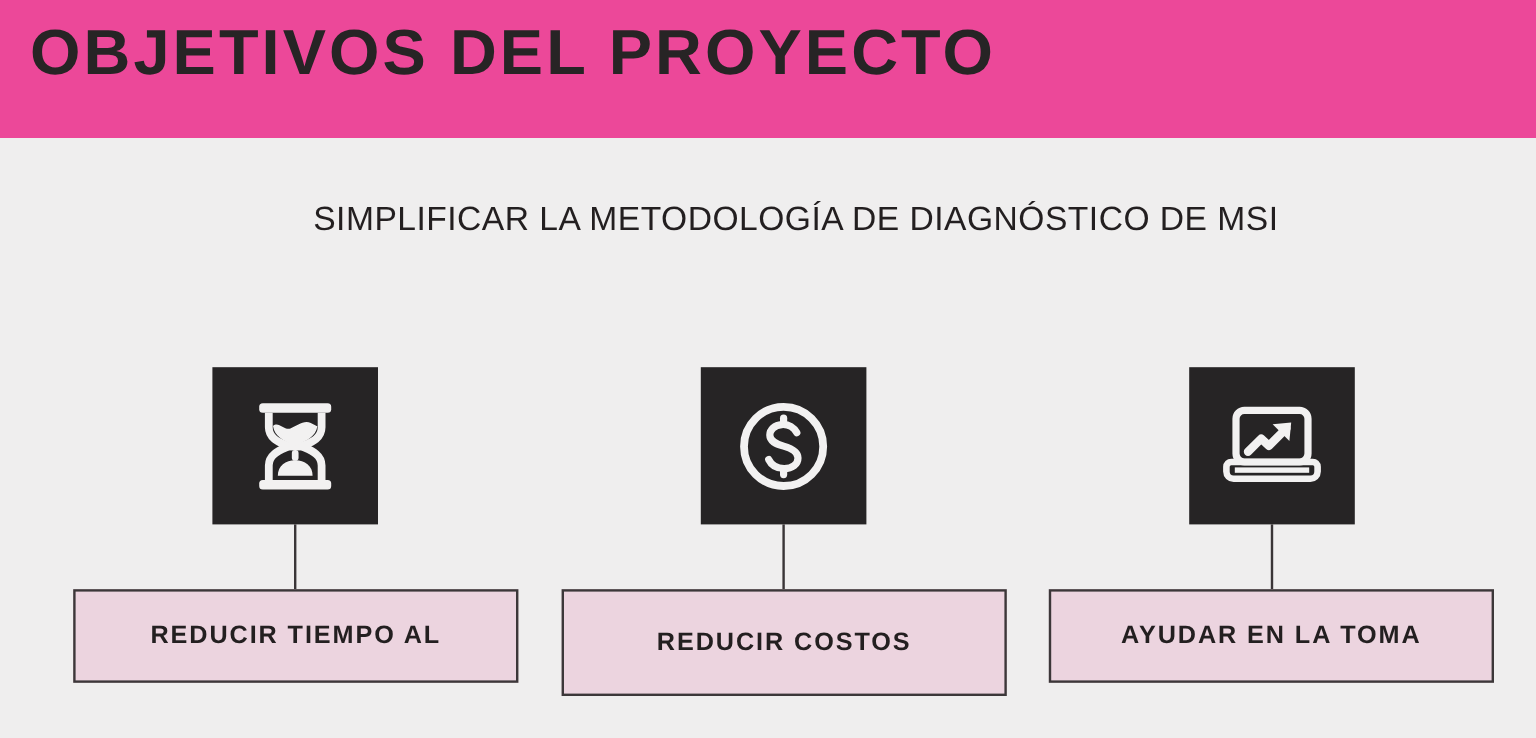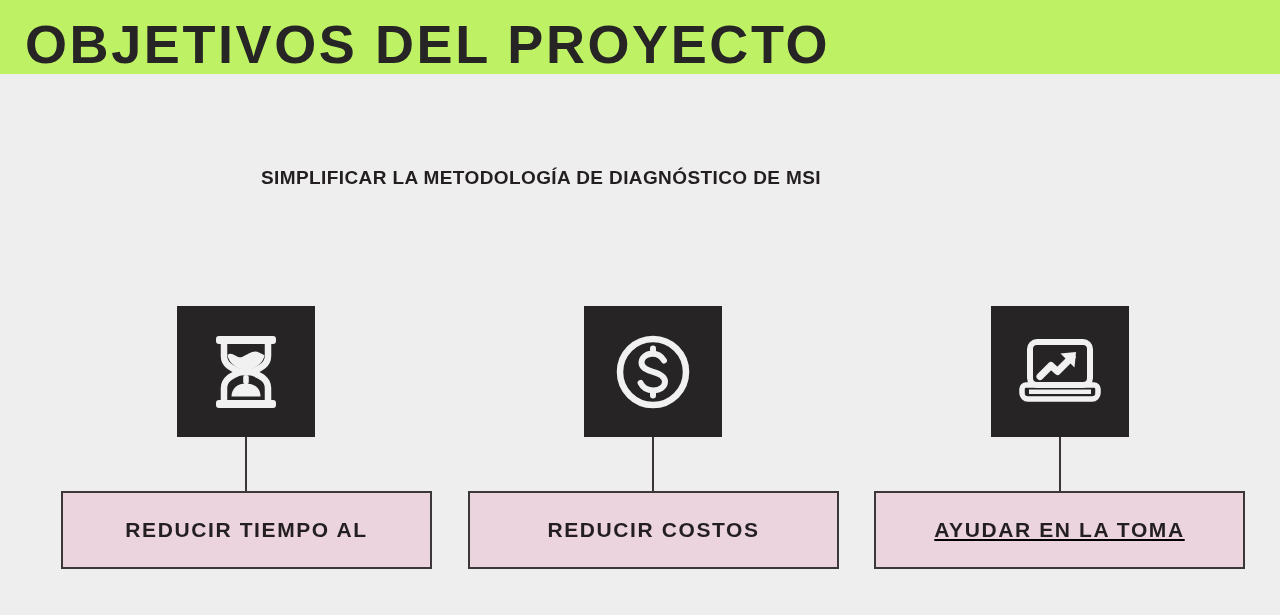--- a/index.html
+++ b/index.html
@@ -14,44 +14,44 @@
     overflow: hidden;
     position: relative;
   }
 
   
   .header-band {
     position: absolute;
     left: 0;
     top: 0;
     width: 1280px;
-    height: 74px;
-    background: #bef264;
+    height: 115px;
+    background: #ec4899;
   }
   .page-title {
     position: absolute;
     left: 25px;
     top: 11px;
     font-size: 53px;
     font-weight: bold;
     letter-spacing: 2.5px;
     color: #272425;
     line-height: 68px;
     white-space: nowrap;
     transform: scaleX(1.02);
     transform-origin: left center;
   }
 
   
   .subtitle {
     position: absolute;
     left: 261px;
     top: 167px;
-    font-size: 19px;
-    font-weight: bold;
+    font-size: 28px;
+    font-weight: normal;
     letter-spacing: 0.4px;
     color: #231f20;
     white-space: nowrap;
   }
 
   
   .column {
     position: absolute;
     top: 0;
     height: 615px;
@@ -97,26 +97,26 @@
   }
 
   
   .col1 .icon-box   { left: 177px; top: 306px; }
   .col1 .connector  { left: 245px; top: 437px; height: 54px; }
   .col1 .label-box  { left: 61px;  top: 491px; width: 371px; height: 78px; align-items: center; }
 
   
   .col2 .icon-box   { left: 584px; top: 306px; }
   .col2 .connector  { left: 652px; top: 437px; height: 54px; }
-  .col2 .label-box  { left: 468px; top: 491px; width: 371px; height: 78px; }
+  .col2 .label-box  { left: 468px; top: 491px; width: 371px; height: 89px; }
 
   
   .col3 .icon-box   { left: 991px; top: 306px; }
   .col3 .connector  { left: 1059px; top: 437px; height: 54px; }
-  .col3 .label-box  { left: 874px; top: 491px; width: 371px; height: 78px; text-decoration: underline; }
+  .col3 .label-box  { left: 874px; top: 491px; width: 371px; height: 78px; }
 </style>
 </head>
 <body>
 
 <div class="header-band">
   <div class="page-title">OBJETIVOS DEL PROYECTO</div>
 </div>
 
 <div class="subtitle">SIMPLIFICAR LA METODOLOGÍA DE DIAGNÓSTICO DE MSI</div>
 

